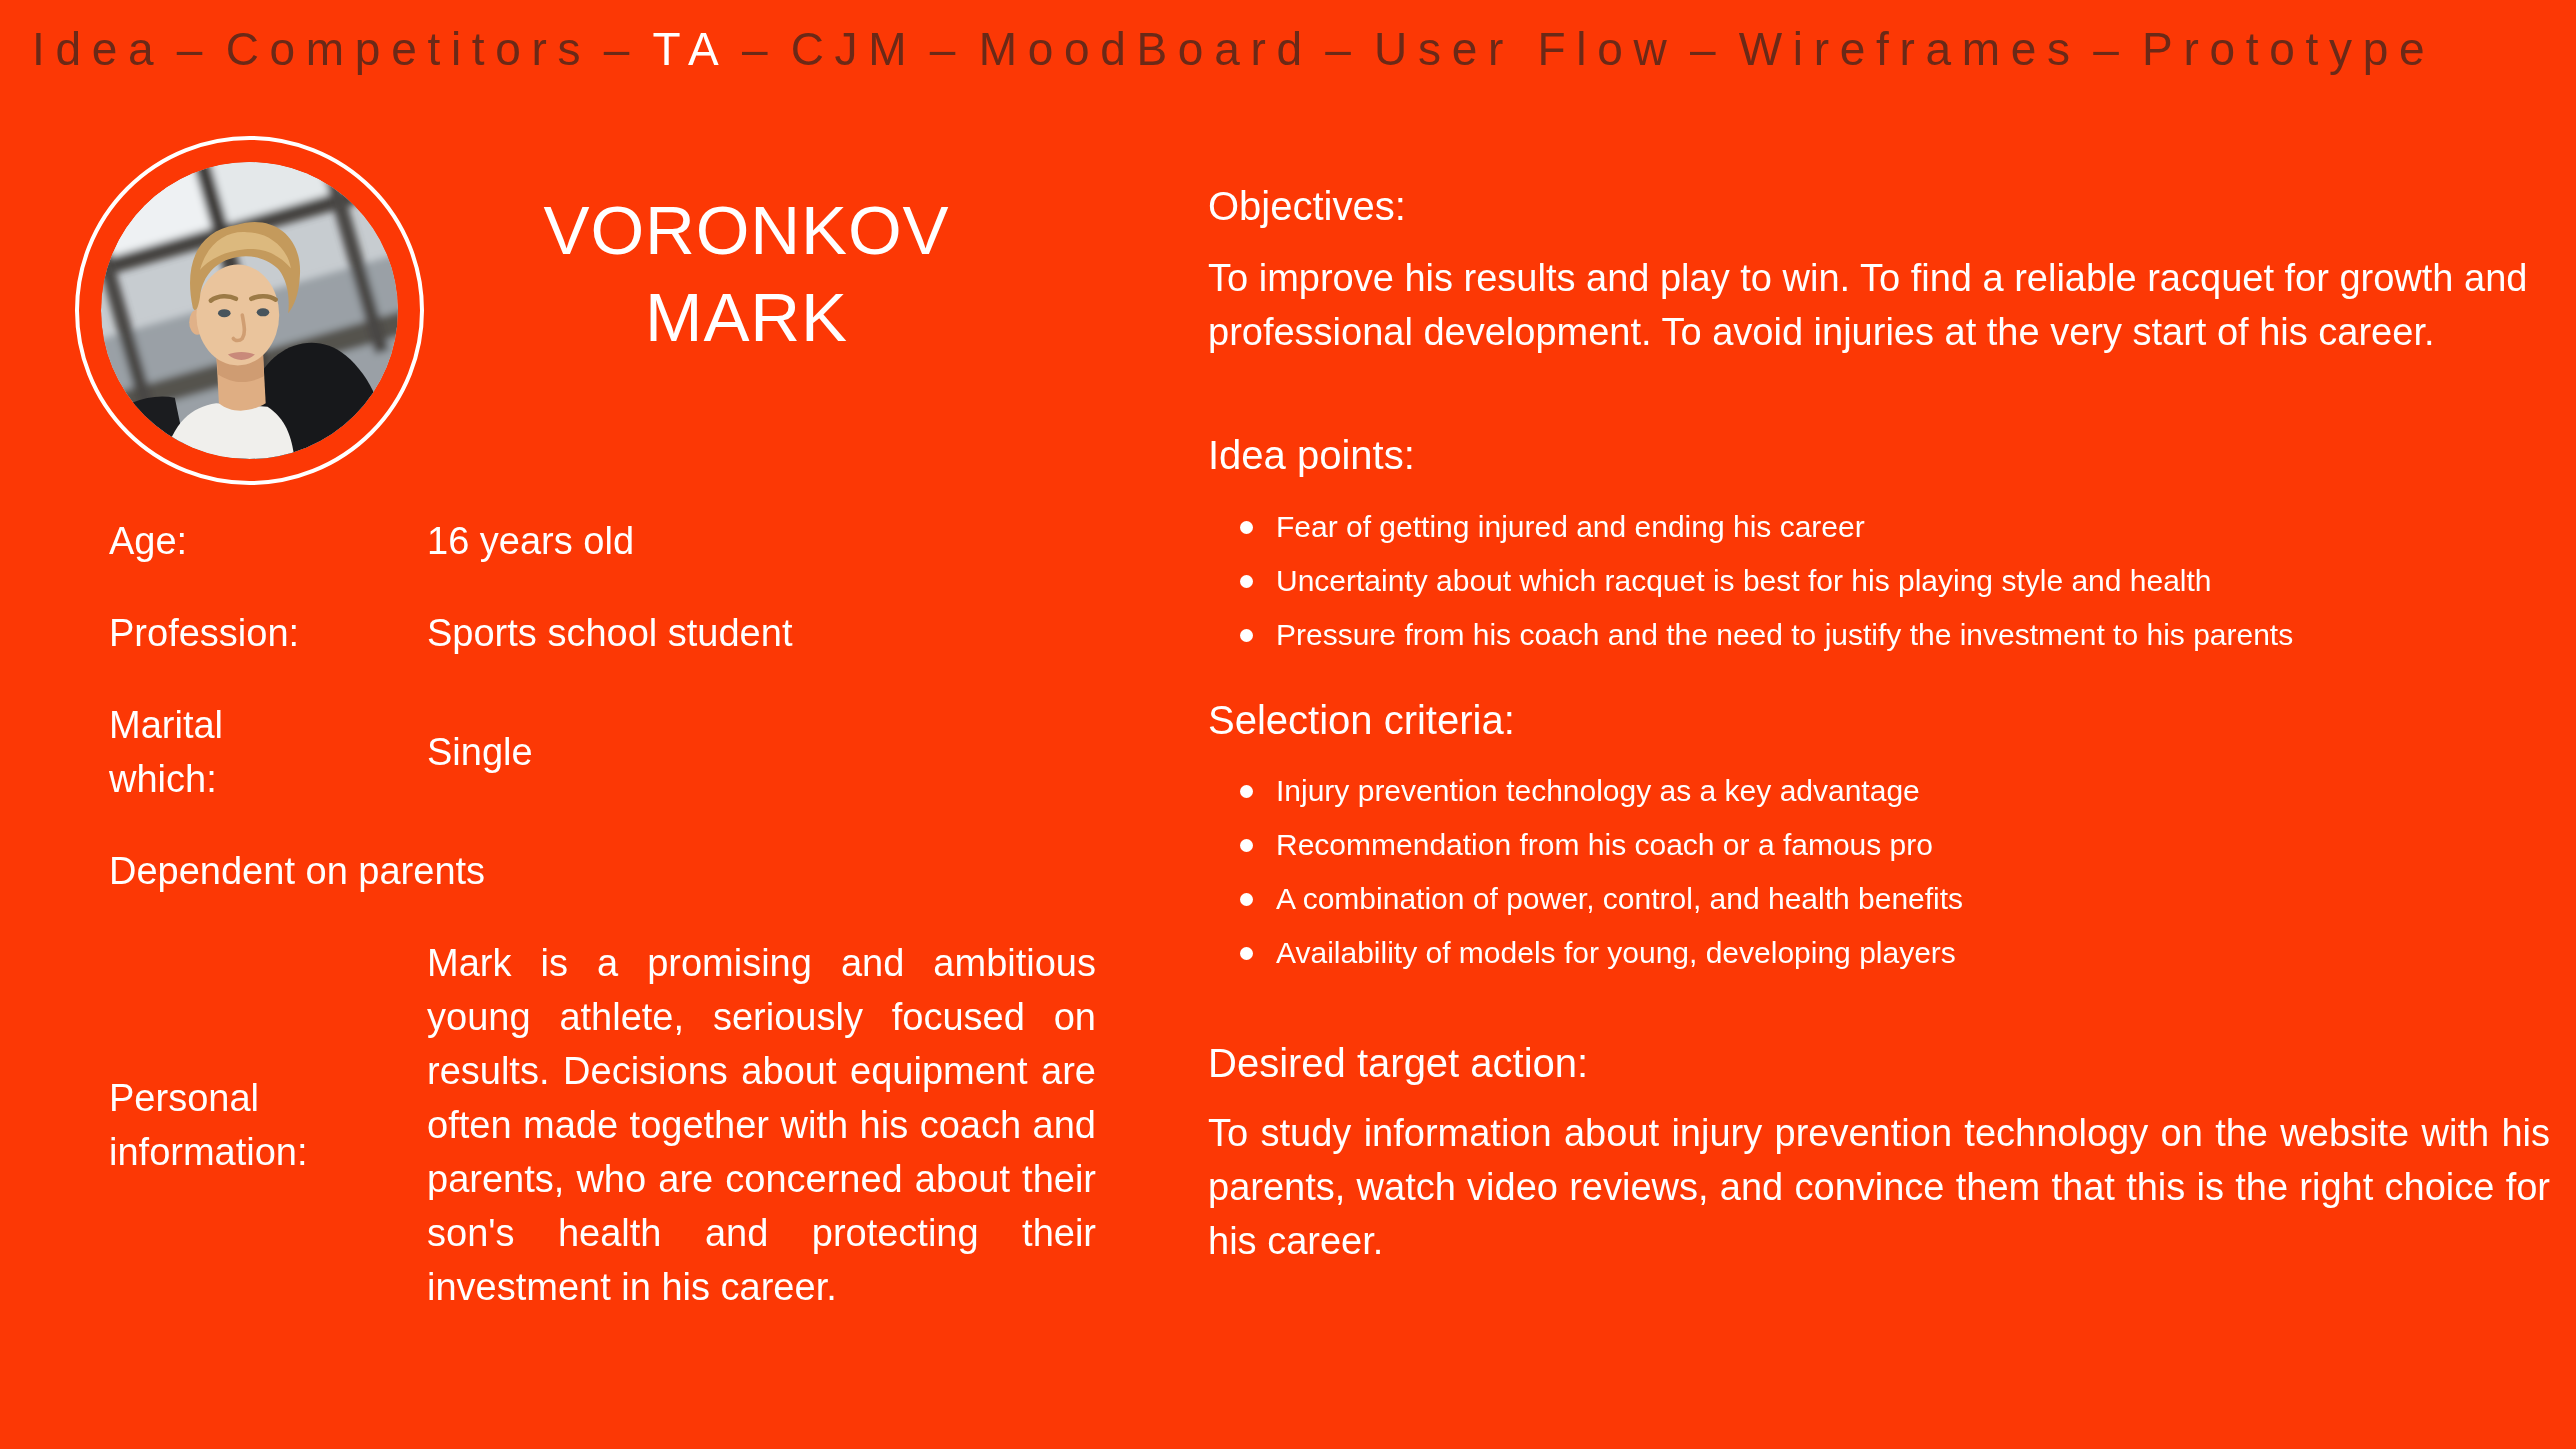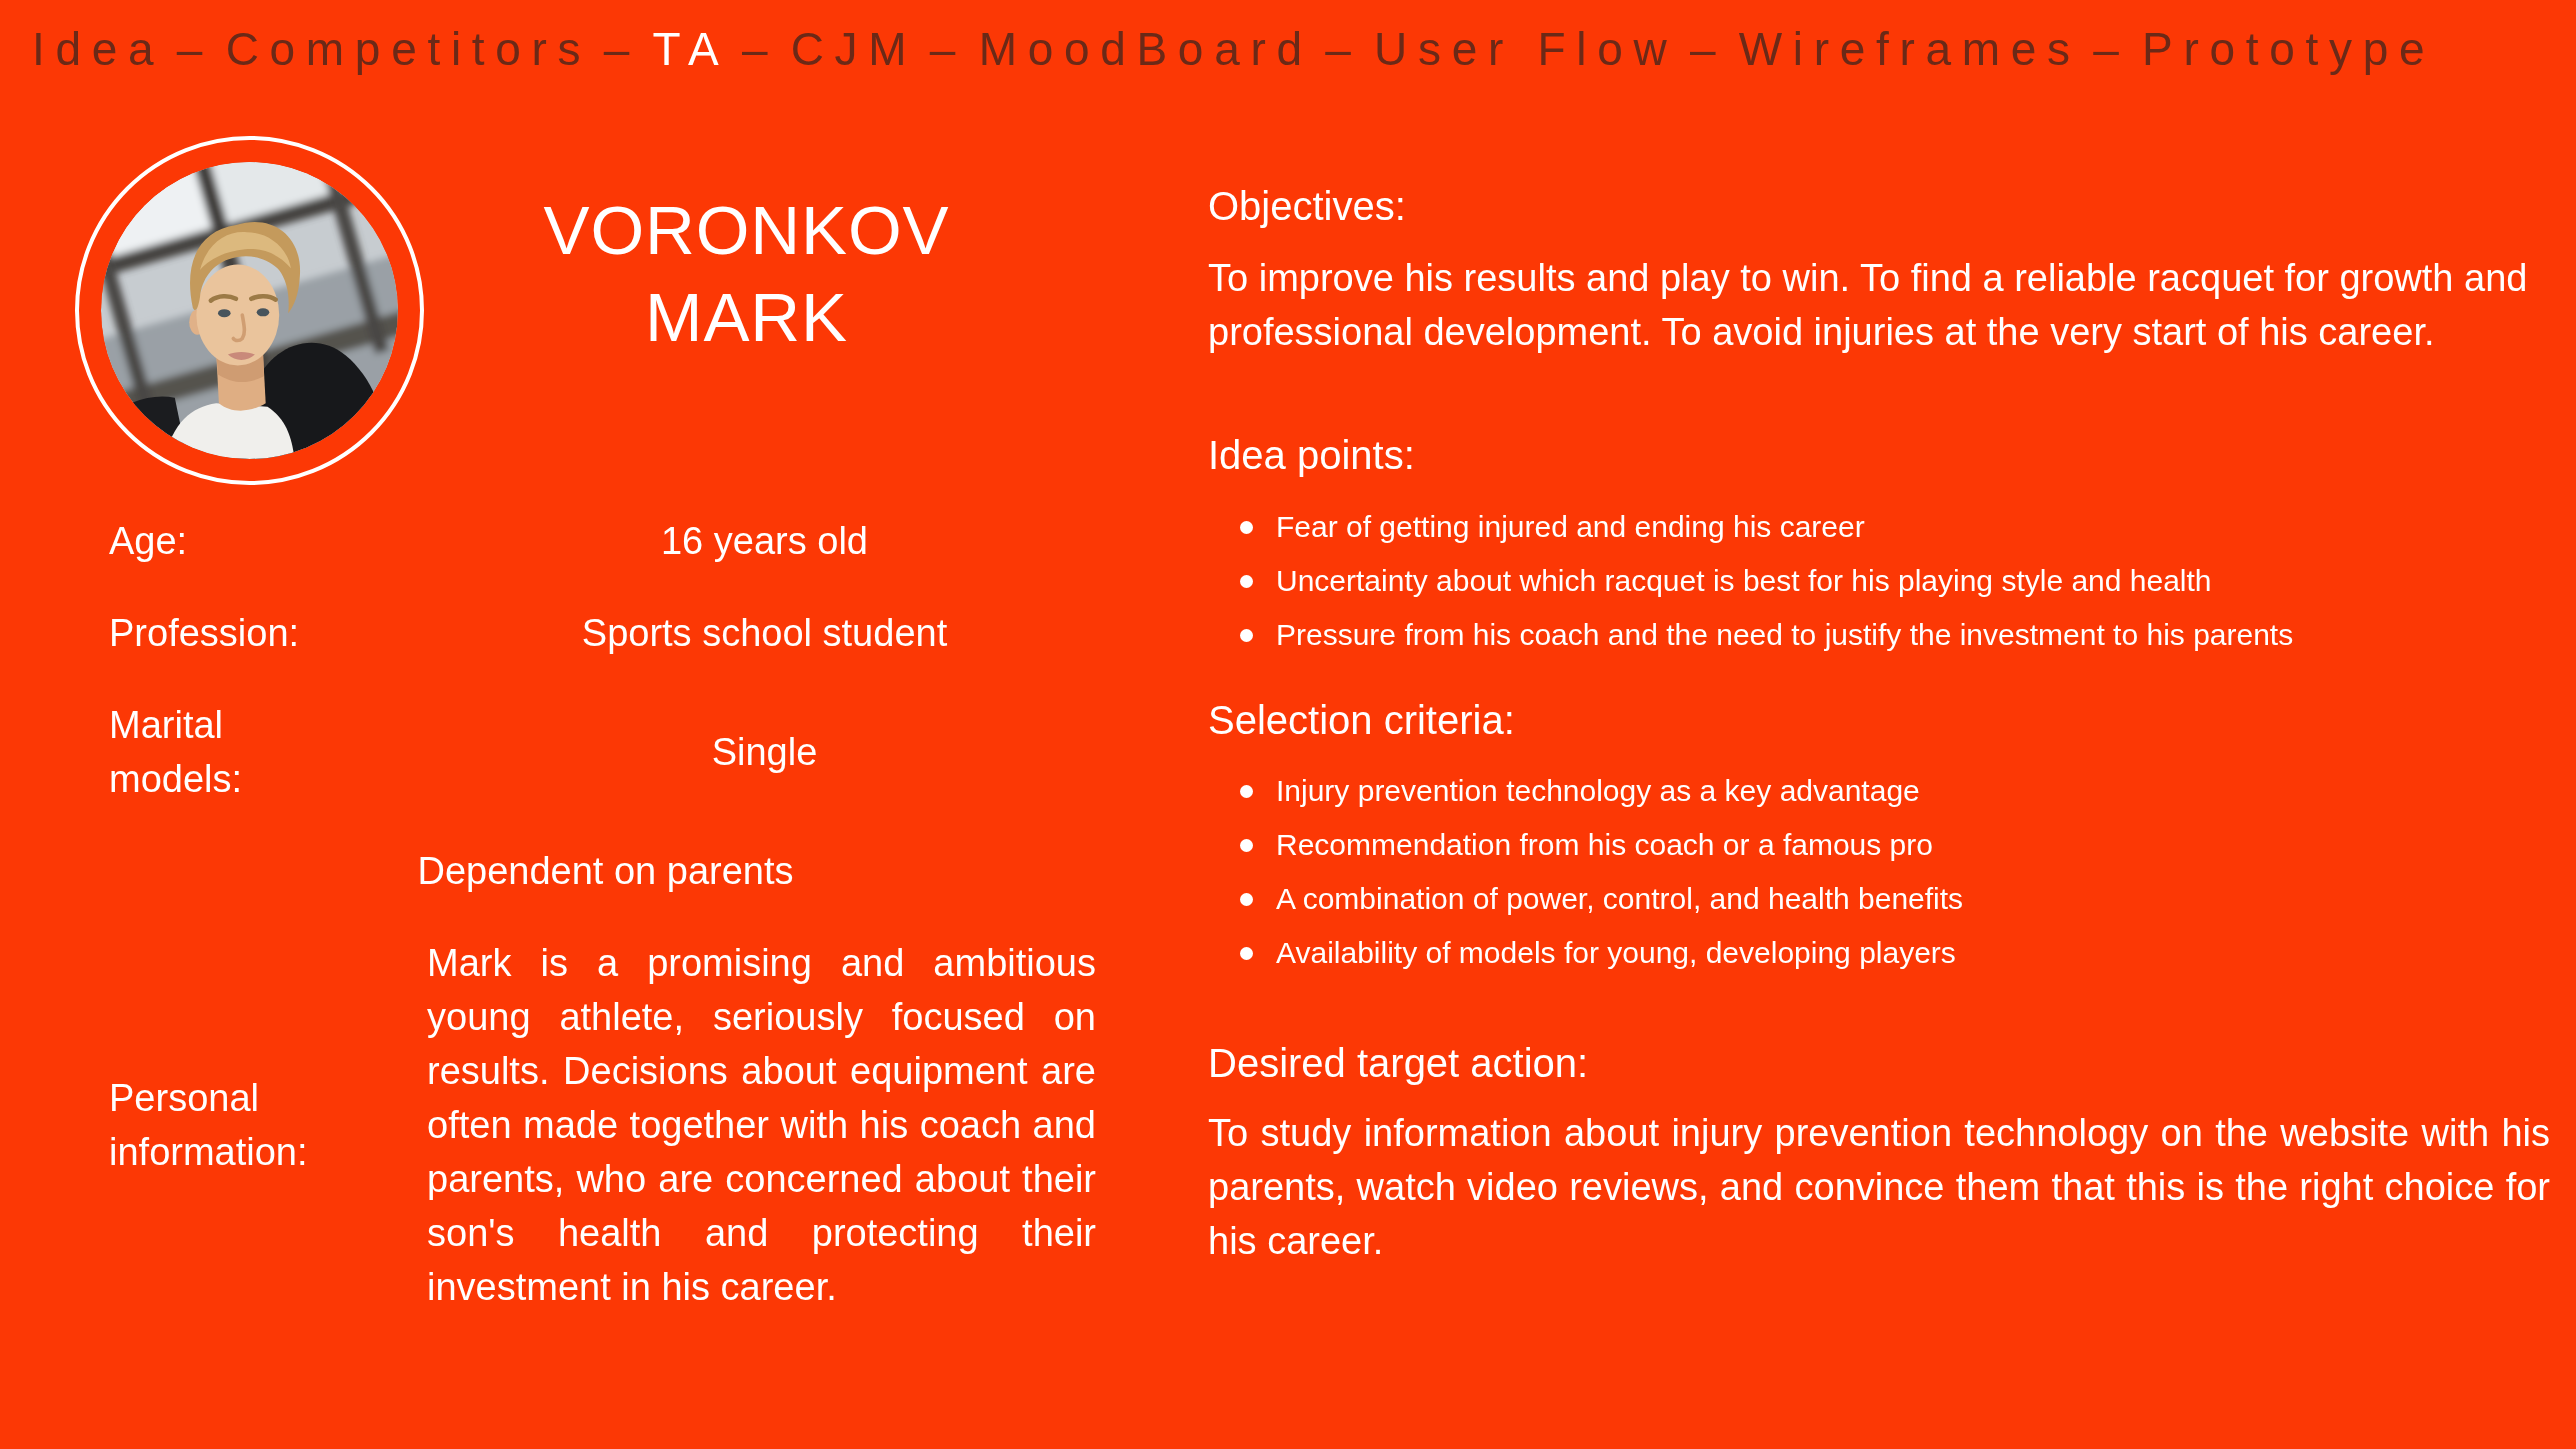--- a/index.html
+++ b/index.html
@@ -36,21 +36,21 @@
   .name {
     position:absolute; left:456px; top:188px; width:581px;
     text-align:center; font-size:69px; line-height:1.26;
     font-weight:400; letter-spacing:0.9px;
   }
 
   
   .fields { position:absolute; left:109px; top:514px; width:993px; }
   .row { display:flex; align-items:center; margin-bottom:38px; }
   .row .label { width:318px; flex:none; font-size:38px; line-height:54px; }
-  .row .value { flex:1; font-size:38px; line-height:54px;text-align:center; }
+  .row .value { flex:1; font-size:38px; line-height:54px; }
   .row-marital .label-text { display:inline-block; max-width:206px; }
   .row-personal .value { flex:none; width:669px; text-align:justify; }
   .row-personal { margin-bottom:0; }
 
   
   .right { position:absolute; left:1208px; top:179px; width:1342px; }
   .heading { font-size:40px; font-weight:400; line-height:54px; }
   .para { font-size:38px; line-height:54px; margin-top:18px; }
   .para.justify { text-align:justify; }
   ul.bullets { list-style:none; padding-left:68px; margin-top:18px; }
@@ -125,21 +125,21 @@
 <div class="fields">
   <div class="row row-age">
     <div class="label">Age:</div>
     <div class="value">16 years old</div>
   </div>
   <div class="row row-profession">
     <div class="label">Profession:</div>
     <div class="value">Sports school student</div>
   </div>
   <div class="row row-marital">
-    <div class="label"><span class="label-text">Marital models:</span></div>
+    <div class="label"><span class="label-text">Marital which:</span></div>
     <div class="value">Single</div>
   </div>
   <div class="row row-revenues">
     <div class="value">Dependent on parents</div>
   </div>
   <div class="row row-personal">
     <div class="label">Personal information:</div>
     <div class="value">Mark is a promising and ambitious young athlete, seriously focused on results. Decisions about equipment are often made together with his coach and parents, who are concerned about their son's health and protecting their investment in his career.</div>
   </div>
 </div>

